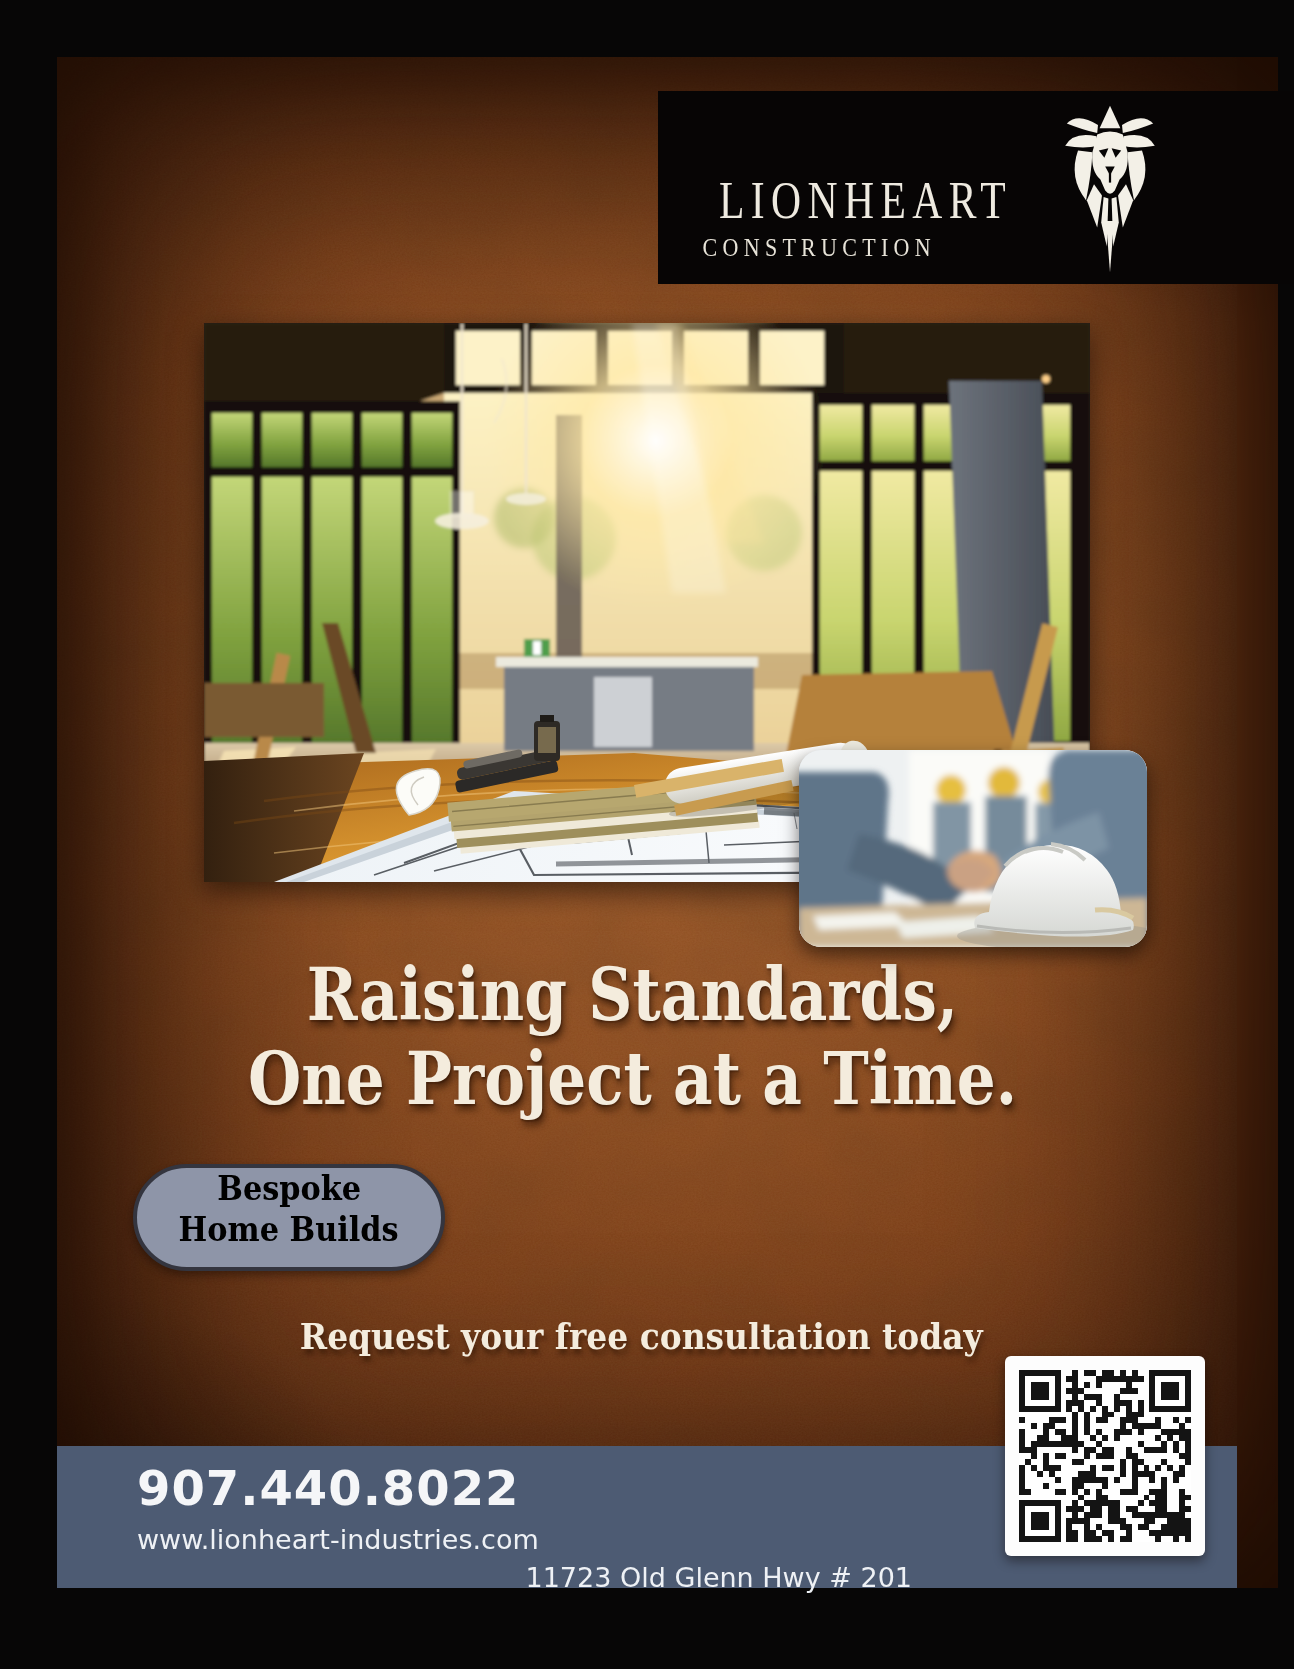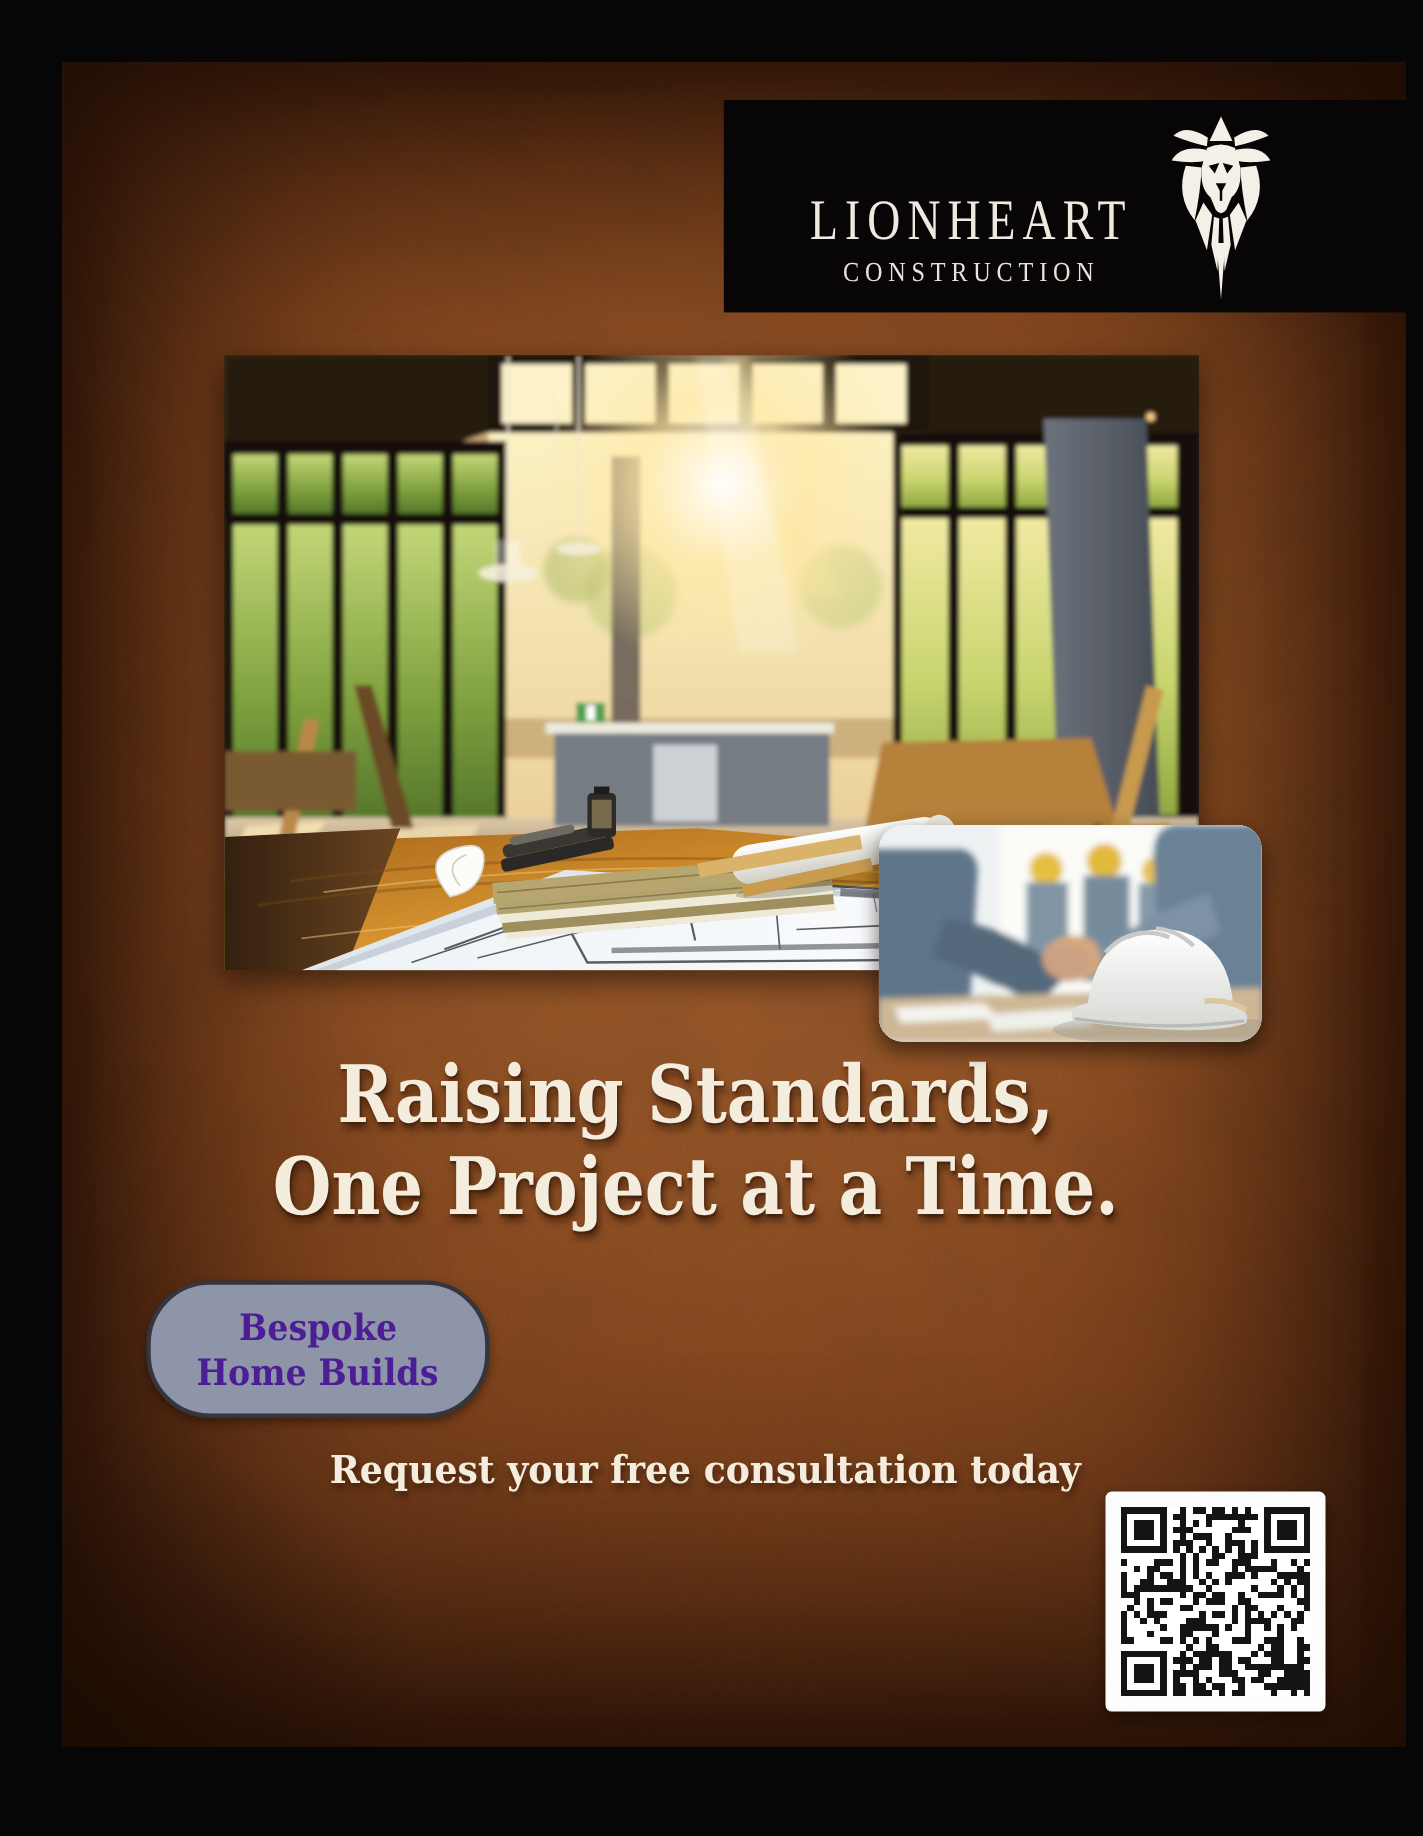--- a/index.html
+++ b/index.html
@@ -11,44 +11,44 @@
   .leather .grain{position:absolute;left:0;top:0;z-index:1;pointer-events:none;}
   .leather::after{content:"";position:absolute;inset:0;z-index:2;pointer-events:none;
      box-shadow:inset 0 0 230px 80px rgba(24,9,2,.8), inset 0 0 70px 18px rgba(40,16,4,.55);}
   .leather::before{content:"";position:absolute;inset:0;z-index:2;pointer-events:none;
      background:radial-gradient(ellipse 40% 28% at 0% 100%, rgba(20,8,2,.55), rgba(20,8,2,0) 70%),
                 radial-gradient(ellipse 45% 25% at 100% 0%, rgba(20,8,2,.4), rgba(20,8,2,0) 70%);}
   .content{position:absolute;inset:0;z-index:3;}
 
   
   .logo-box{position:absolute;left:658px;top:91px;width:636px;height:193px;background:#070505;z-index:6;}
-  .wordmark{position:absolute;left:20px;top:84px;width:410px;text-align:center;color:#eeeae0;}
+  .wordmark{position:absolute;left:20px;top:84px;width:410px;color:#eeeae0;}
   .brand-name{font-family:"Liberation Serif",serif;font-weight:400;font-size:52px;letter-spacing:8px;
      transform:scaleX(.8);transform-origin:center;white-space:nowrap;line-height:1;}
   .brand-sub{font-family:"Liberation Serif",serif;font-weight:400;font-size:25px;letter-spacing:6px;
      transform:scaleX(.88);transform-origin:center;white-space:nowrap;line-height:1;margin-top:8px;color:#e7e3d8;}
   .lion{position:absolute;left:392px;top:10px;}
 
   
   .main-photo{position:absolute;left:147px;top:266px;width:886px;height:559px;z-index:4;
      box-shadow:0 10px 26px rgba(10,4,1,.55);background:#2a1d12;}
   .inset-photo{position:absolute;left:742px;top:693px;width:348px;height:197px;border-radius:22px;overflow:hidden;
      z-index:5;box-shadow:0 8px 18px rgba(10,4,1,.55);background:#dfe5ea;}
 
   
   .headline{position:absolute;left:0;right:70px;top:896px;text-align:center;
      font-family:"DejaVu Serif",serif;font-weight:700;font-size:72px;line-height:84px;color:#f4ecdd;
      text-shadow:3px 6px 7px rgba(44,18,4,.6),1px 2px 2px rgba(44,18,4,.5);}
   .headline span{display:block;transform:scaleX(.85);transform-origin:center;white-space:nowrap;}
 
   
-  .pill{position:absolute;top:1107px;width:312px;height:125px;box-sizing:border-box;
+  .pill{position:absolute;top:1107px;width:312px;height:107px;box-sizing:border-box;
      background:#8e95a8;border:4px solid #34353f;border-radius:58px;
-     display:flex;flex-direction:column;align-items:center;justify-content:center;
-     font-family:"DejaVu Serif",serif;font-weight:700;font-size:33px;line-height:41px;color:#4c1d95;
+     display:flex;flex-direction:column;align-items:center;
+     font-family:"DejaVu Serif",serif;font-weight:700;font-size:33px;line-height:41px;color:#000000;
      box-shadow:0 4px 9px rgba(18,7,2,.45);text-align:center;}
   .pill span{display:block;transform:scaleX(.92);white-space:nowrap;}
 
   
   .cta{position:absolute;left:0;right:52px;top:1259px;text-align:center;
      font-family:"DejaVu Serif",serif;font-weight:700;font-size:35px;color:#f4ecdd;
      text-shadow:2px 5px 6px rgba(44,18,4,.6);}
   .cta span{display:inline-block;transform:scaleX(.94);white-space:nowrap;}
 
   
@@ -375,20 +375,28 @@
         <span>Request your free consultation today</span>
       </div>
 
       <div class="qr-card">
         <svg id="qr-svg" width="172" height="172" viewBox="0 0 29 29" shape-rendering="crispEdges">
           <rect width="29" height="29" fill="#ffffff"></rect>
           <path id="qr-path" fill="#141414" d="M0 0h1v1h-1zM1 0h1v1h-1zM2 0h1v1h-1zM3 0h1v1h-1zM4 0h1v1h-1zM5 0h1v1h-1zM6 0h1v1h-1zM9 0h1v1h-1zM11 0h1v1h-1zM12 0h1v1h-1zM14 0h1v1h-1zM15 0h1v1h-1zM17 0h1v1h-1zM19 0h1v1h-1zM22 0h1v1h-1zM23 0h1v1h-1zM24 0h1v1h-1zM25 0h1v1h-1zM26 0h1v1h-1zM27 0h1v1h-1zM28 0h1v1h-1zM0 1h1v1h-1zM6 1h1v1h-1zM8 1h1v1h-1zM9 1h1v1h-1zM13 1h1v1h-1zM14 1h1v1h-1zM15 1h1v1h-1zM16 1h1v1h-1zM17 1h1v1h-1zM18 1h1v1h-1zM19 1h1v1h-1zM20 1h1v1h-1zM22 1h1v1h-1zM28 1h1v1h-1zM0 2h1v1h-1zM2 2h1v1h-1zM3 2h1v1h-1zM4 2h1v1h-1zM6 2h1v1h-1zM9 2h1v1h-1zM11 2h1v1h-1zM13 2h1v1h-1zM18 2h1v1h-1zM22 2h1v1h-1zM24 2h1v1h-1zM25 2h1v1h-1zM26 2h1v1h-1zM28 2h1v1h-1zM0 3h1v1h-1zM2 3h1v1h-1zM3 3h1v1h-1zM4 3h1v1h-1zM6 3h1v1h-1zM8 3h1v1h-1zM9 3h1v1h-1zM10 3h1v1h-1zM17 3h1v1h-1zM18 3h1v1h-1zM19 3h1v1h-1zM22 3h1v1h-1zM24 3h1v1h-1zM25 3h1v1h-1zM26 3h1v1h-1zM28 3h1v1h-1zM0 4h1v1h-1zM2 4h1v1h-1zM3 4h1v1h-1zM4 4h1v1h-1zM6 4h1v1h-1zM9 4h1v1h-1zM11 4h1v1h-1zM12 4h1v1h-1zM13 4h1v1h-1zM16 4h1v1h-1zM22 4h1v1h-1zM24 4h1v1h-1zM25 4h1v1h-1zM26 4h1v1h-1zM28 4h1v1h-1zM0 5h1v1h-1zM6 5h1v1h-1zM8 5h1v1h-1zM9 5h1v1h-1zM10 5h1v1h-1zM13 5h1v1h-1zM16 5h1v1h-1zM17 5h1v1h-1zM18 5h1v1h-1zM20 5h1v1h-1zM22 5h1v1h-1zM28 5h1v1h-1zM0 6h1v1h-1zM1 6h1v1h-1zM2 6h1v1h-1zM3 6h1v1h-1zM4 6h1v1h-1zM5 6h1v1h-1zM6 6h1v1h-1zM8 6h1v1h-1zM10 6h1v1h-1zM12 6h1v1h-1zM14 6h1v1h-1zM16 6h1v1h-1zM18 6h1v1h-1zM20 6h1v1h-1zM22 6h1v1h-1zM23 6h1v1h-1zM24 6h1v1h-1zM25 6h1v1h-1zM26 6h1v1h-1zM27 6h1v1h-1zM28 6h1v1h-1zM9 7h1v1h-1zM11 7h1v1h-1zM14 7h1v1h-1zM15 7h1v1h-1zM18 7h1v1h-1zM19 7h1v1h-1zM20 7h1v1h-1zM0 8h1v1h-1zM5 8h1v1h-1zM6 8h1v1h-1zM7 8h1v1h-1zM9 8h1v1h-1zM11 8h1v1h-1zM13 8h1v1h-1zM14 8h1v1h-1zM17 8h1v1h-1zM18 8h1v1h-1zM19 8h1v1h-1zM23 8h1v1h-1zM26 8h1v1h-1zM28 8h1v1h-1zM2 9h1v1h-1zM4 9h1v1h-1zM5 9h1v1h-1zM9 9h1v1h-1zM11 9h1v1h-1zM17 9h1v1h-1zM19 9h1v1h-1zM20 9h1v1h-1zM21 9h1v1h-1zM22 9h1v1h-1zM23 9h1v1h-1zM27 9h1v1h-1zM0 10h1v1h-1zM4 10h1v1h-1zM6 10h1v1h-1zM7 10h1v1h-1zM9 10h1v1h-1zM11 10h1v1h-1zM13 10h1v1h-1zM16 10h1v1h-1zM17 10h1v1h-1zM18 10h1v1h-1zM20 10h1v1h-1zM24 10h1v1h-1zM25 10h1v1h-1zM26 10h1v1h-1zM27 10h1v1h-1zM28 10h1v1h-1zM0 11h1v1h-1zM3 11h1v1h-1zM4 11h1v1h-1zM7 11h1v1h-1zM8 11h1v1h-1zM9 11h1v1h-1zM12 11h1v1h-1zM14 11h1v1h-1zM16 11h1v1h-1zM23 11h1v1h-1zM25 11h1v1h-1zM27 11h1v1h-1zM28 11h1v1h-1zM0 12h1v1h-1zM2 12h1v1h-1zM3 12h1v1h-1zM4 12h1v1h-1zM5 12h1v1h-1zM6 12h1v1h-1zM7 12h1v1h-1zM8 12h1v1h-1zM9 12h1v1h-1zM10 12h1v1h-1zM13 12h1v1h-1zM20 12h1v1h-1zM24 12h1v1h-1zM26 12h1v1h-1zM28 12h1v1h-1zM0 13h1v1h-1zM1 13h1v1h-1zM2 13h1v1h-1zM9 13h1v1h-1zM11 13h1v1h-1zM12 13h1v1h-1zM14 13h1v1h-1zM15 13h1v1h-1zM18 13h1v1h-1zM21 13h1v1h-1zM22 13h1v1h-1zM23 13h1v1h-1zM24 13h1v1h-1zM26 13h1v1h-1zM28 13h1v1h-1zM2 14h1v1h-1zM4 14h1v1h-1zM6 14h1v1h-1zM7 14h1v1h-1zM11 14h1v1h-1zM13 14h1v1h-1zM14 14h1v1h-1zM15 14h1v1h-1zM18 14h1v1h-1zM19 14h1v1h-1zM27 14h1v1h-1zM28 14h1v1h-1zM1 15h1v1h-1zM4 15h1v1h-1zM9 15h1v1h-1zM10 15h1v1h-1zM17 15h1v1h-1zM19 15h1v1h-1zM20 15h1v1h-1zM24 15h1v1h-1zM28 15h1v1h-1zM0 16h1v1h-1zM2 16h1v1h-1zM4 16h1v1h-1zM5 16h1v1h-1zM6 16h1v1h-1zM12 16h1v1h-1zM14 16h1v1h-1zM15 16h1v1h-1zM17 16h1v1h-1zM19 16h1v1h-1zM21 16h1v1h-1zM23 16h1v1h-1zM25 16h1v1h-1zM27 16h1v1h-1zM0 17h1v1h-1zM3 17h1v1h-1zM5 17h1v1h-1zM10 17h1v1h-1zM11 17h1v1h-1zM12 17h1v1h-1zM17 17h1v1h-1zM19 17h1v1h-1zM20 17h1v1h-1zM21 17h1v1h-1zM22 17h1v1h-1zM26 17h1v1h-1zM27 17h1v1h-1zM0 18h1v1h-1zM6 18h1v1h-1zM9 18h1v1h-1zM10 18h1v1h-1zM11 18h1v1h-1zM12 18h1v1h-1zM13 18h1v1h-1zM14 18h1v1h-1zM16 18h1v1h-1zM19 18h1v1h-1zM22 18h1v1h-1zM24 18h1v1h-1zM26 18h1v1h-1zM0 19h1v1h-1zM4 19h1v1h-1zM9 19h1v1h-1zM10 19h1v1h-1zM14 19h1v1h-1zM19 19h1v1h-1zM24 19h1v1h-1zM0 20h1v1h-1zM1 20h1v1h-1zM6 20h1v1h-1zM7 20h1v1h-1zM9 20h1v1h-1zM11 20h1v1h-1zM13 20h1v1h-1zM17 20h1v1h-1zM18 20h1v1h-1zM19 20h1v1h-1zM22 20h1v1h-1zM23 20h1v1h-1zM24 20h1v1h-1zM27 20h1v1h-1zM10 21h1v1h-1zM13 21h1v1h-1zM14 21h1v1h-1zM21 21h1v1h-1zM23 21h1v1h-1zM24 21h1v1h-1zM27 21h1v1h-1zM28 21h1v1h-1zM0 22h1v1h-1zM1 22h1v1h-1zM2 22h1v1h-1zM3 22h1v1h-1zM4 22h1v1h-1zM5 22h1v1h-1zM6 22h1v1h-1zM9 22h1v1h-1zM11 22h1v1h-1zM12 22h1v1h-1zM13 22h1v1h-1zM14 22h1v1h-1zM15 22h1v1h-1zM16 22h1v1h-1zM20 22h1v1h-1zM22 22h1v1h-1zM23 22h1v1h-1zM24 22h1v1h-1zM27 22h1v1h-1zM0 23h1v1h-1zM6 23h1v1h-1zM8 23h1v1h-1zM9 23h1v1h-1zM10 23h1v1h-1zM12 23h1v1h-1zM13 23h1v1h-1zM15 23h1v1h-1zM16 23h1v1h-1zM18 23h1v1h-1zM19 23h1v1h-1zM23 23h1v1h-1zM24 23h1v1h-1zM27 23h1v1h-1zM28 23h1v1h-1zM0 24h1v1h-1zM2 24h1v1h-1zM3 24h1v1h-1zM4 24h1v1h-1zM6 24h1v1h-1zM9 24h1v1h-1zM11 24h1v1h-1zM12 24h1v1h-1zM13 24h1v1h-1zM15 24h1v1h-1zM16 24h1v1h-1zM19 24h1v1h-1zM20 24h1v1h-1zM21 24h1v1h-1zM22 24h1v1h-1zM23 24h1v1h-1zM24 24h1v1h-1zM25 24h1v1h-1zM26 24h1v1h-1zM27 24h1v1h-1zM0 25h1v1h-1zM2 25h1v1h-1zM3 25h1v1h-1zM4 25h1v1h-1zM6 25h1v1h-1zM8 25h1v1h-1zM9 25h1v1h-1zM10 25h1v1h-1zM11 25h1v1h-1zM15 25h1v1h-1zM16 25h1v1h-1zM17 25h1v1h-1zM21 25h1v1h-1zM22 25h1v1h-1zM25 25h1v1h-1zM26 25h1v1h-1zM27 25h1v1h-1zM28 25h1v1h-1zM0 26h1v1h-1zM2 26h1v1h-1zM3 26h1v1h-1zM4 26h1v1h-1zM6 26h1v1h-1zM8 26h1v1h-1zM11 26h1v1h-1zM13 26h1v1h-1zM17 26h1v1h-1zM18 26h1v1h-1zM20 26h1v1h-1zM21 26h1v1h-1zM24 26h1v1h-1zM25 26h1v1h-1zM26 26h1v1h-1zM27 26h1v1h-1zM28 26h1v1h-1zM0 27h1v1h-1zM6 27h1v1h-1zM8 27h1v1h-1zM9 27h1v1h-1zM11 27h1v1h-1zM12 27h1v1h-1zM14 27h1v1h-1zM15 27h1v1h-1zM18 27h1v1h-1zM22 27h1v1h-1zM23 27h1v1h-1zM24 27h1v1h-1zM25 27h1v1h-1zM26 27h1v1h-1zM27 27h1v1h-1zM28 27h1v1h-1zM0 28h1v1h-1zM1 28h1v1h-1zM2 28h1v1h-1zM3 28h1v1h-1zM4 28h1v1h-1zM5 28h1v1h-1zM6 28h1v1h-1zM8 28h1v1h-1zM9 28h1v1h-1zM11 28h1v1h-1zM12 28h1v1h-1zM13 28h1v1h-1zM15 28h1v1h-1zM17 28h1v1h-1zM18 28h1v1h-1zM23 28h1v1h-1zM26 28h1v1h-1zM28 28h1v1h-1z"></path>
         </svg>
       </div>
 
+      <div class="footer-bar">
+        <div class="phone">907.440.8022</div>
+        <div class="website">www.lionheart-industries.com</div>
+        <div class="addr">
+          <div>11723 Old Glenn Hwy # 201</div>
+          
+        </div>
+      </div>
 
     </div>
   </div>
 
   <div class="logo-box">
     <div class="wordmark">
       <div class="brand-name">LIONHEART</div>
       <div class="brand-sub">CONSTRUCTION</div>
     </div>
     <svg class="lion" width="120" height="176" viewBox="0 0 120 220">

